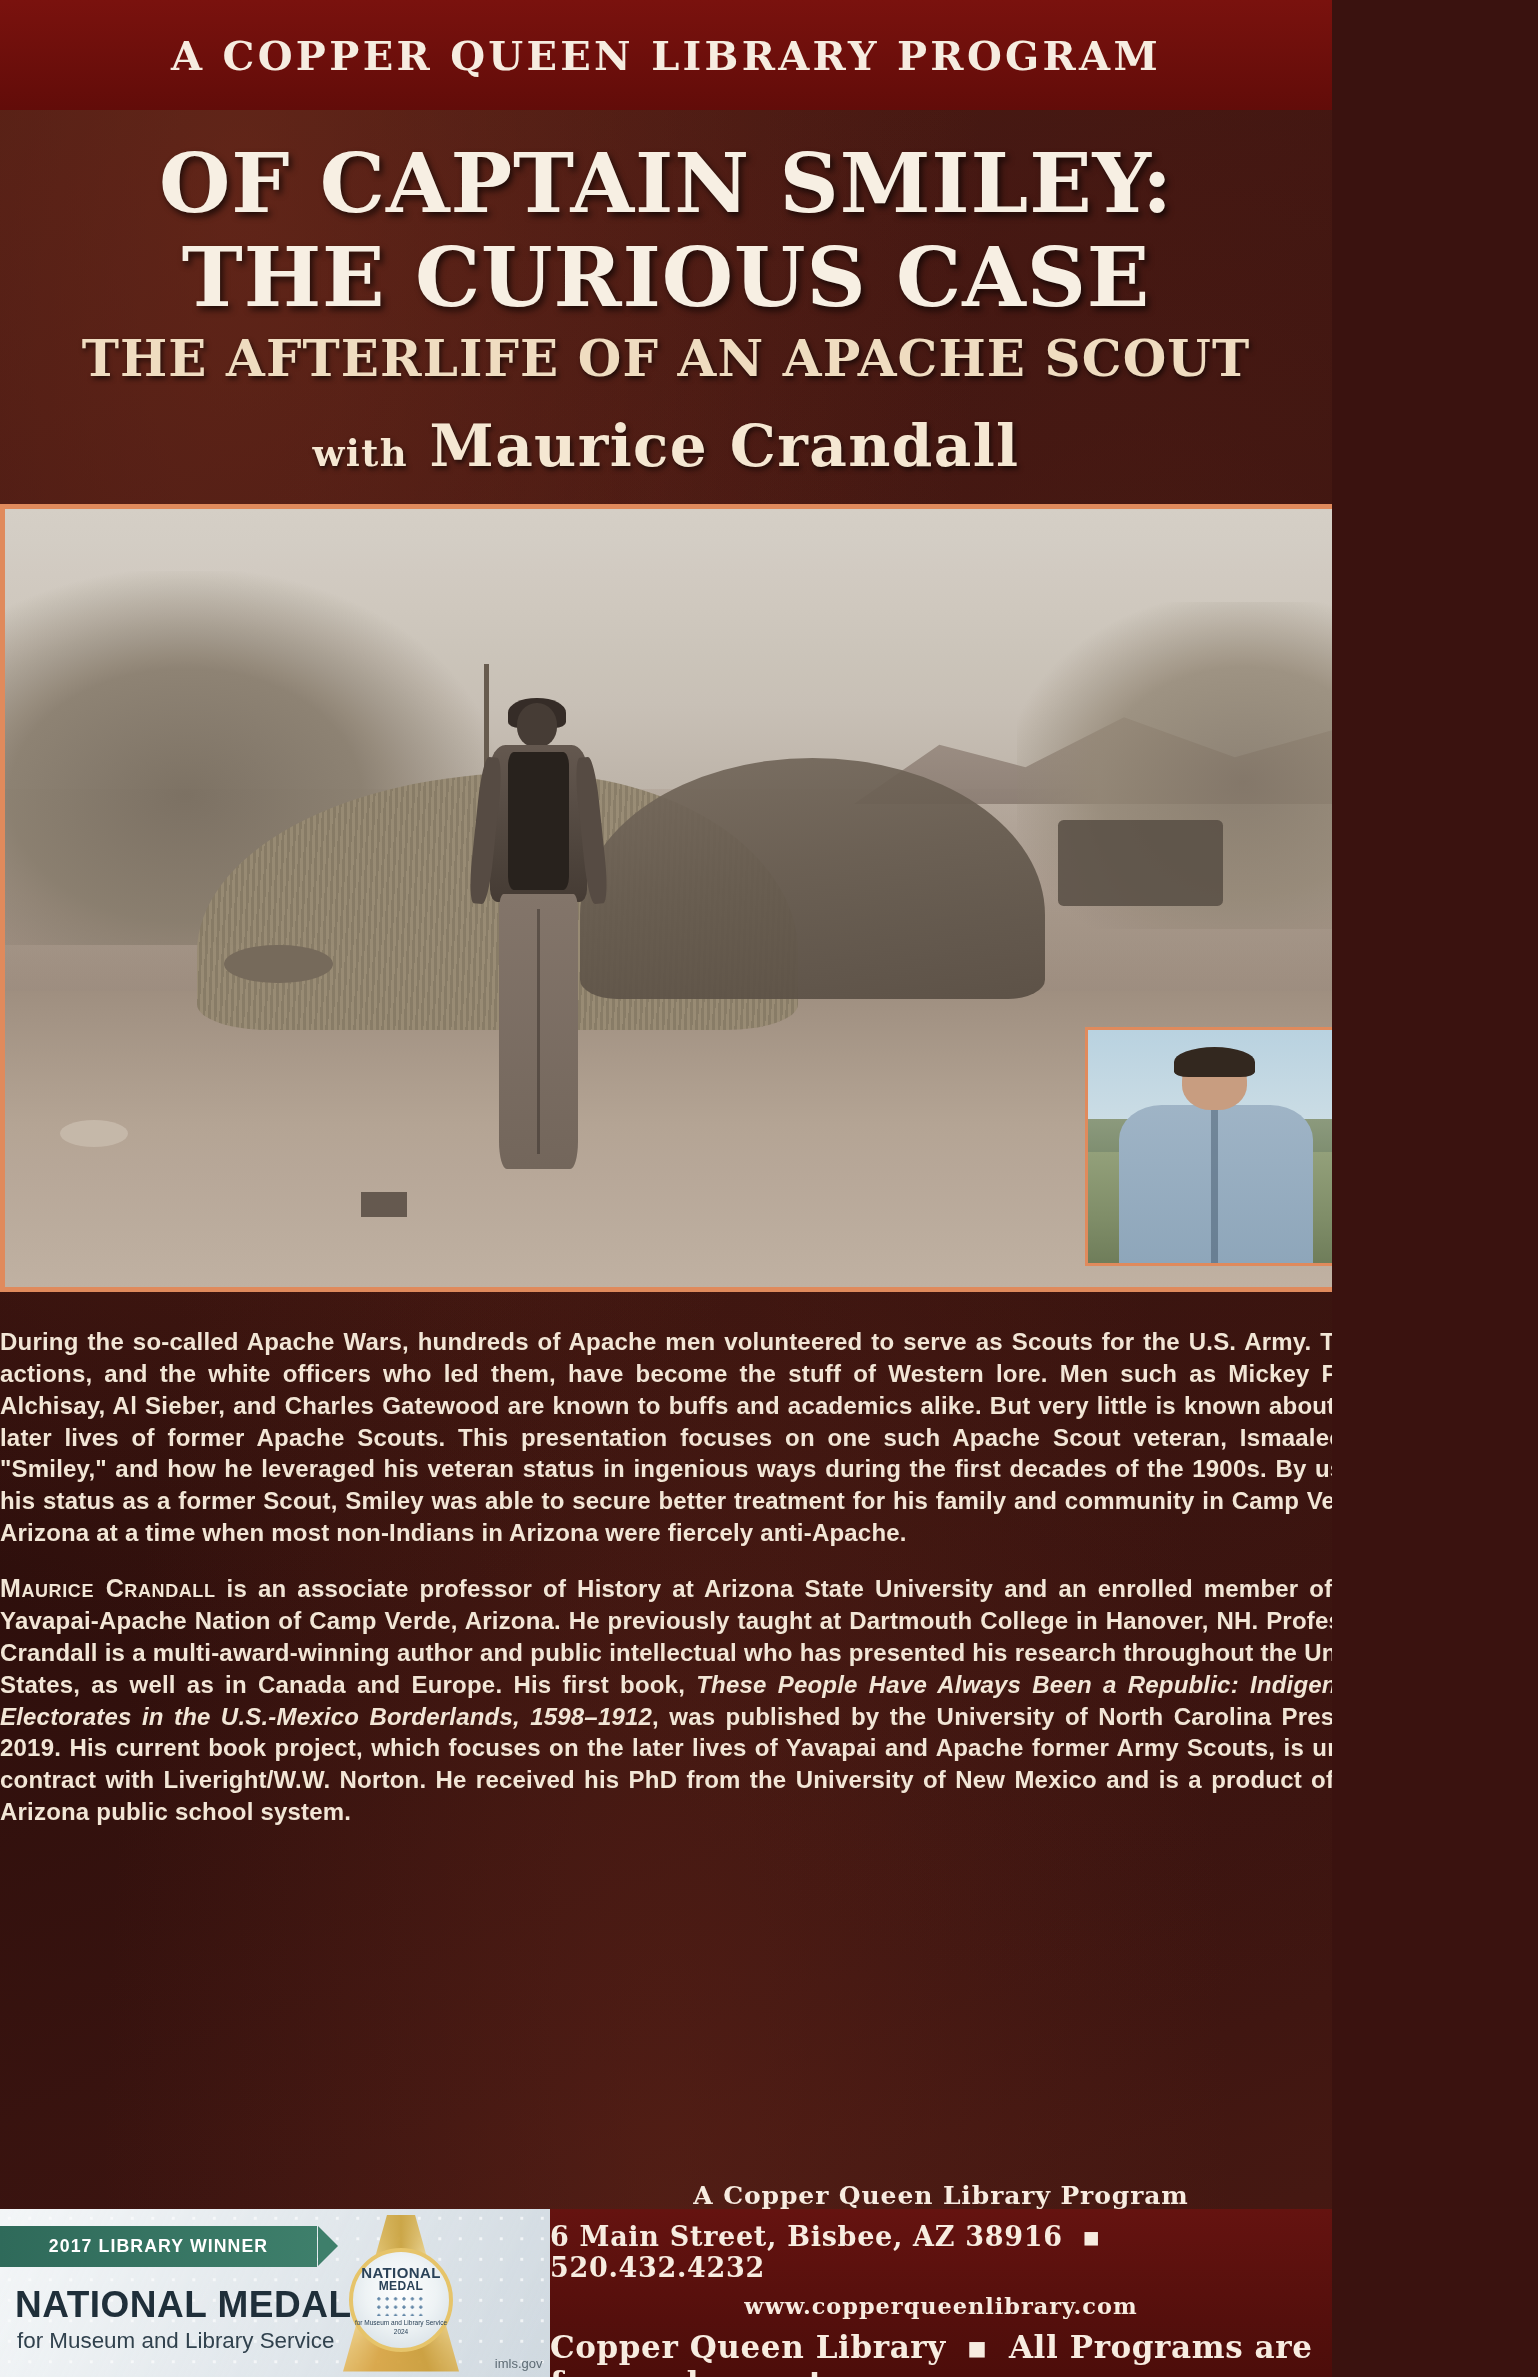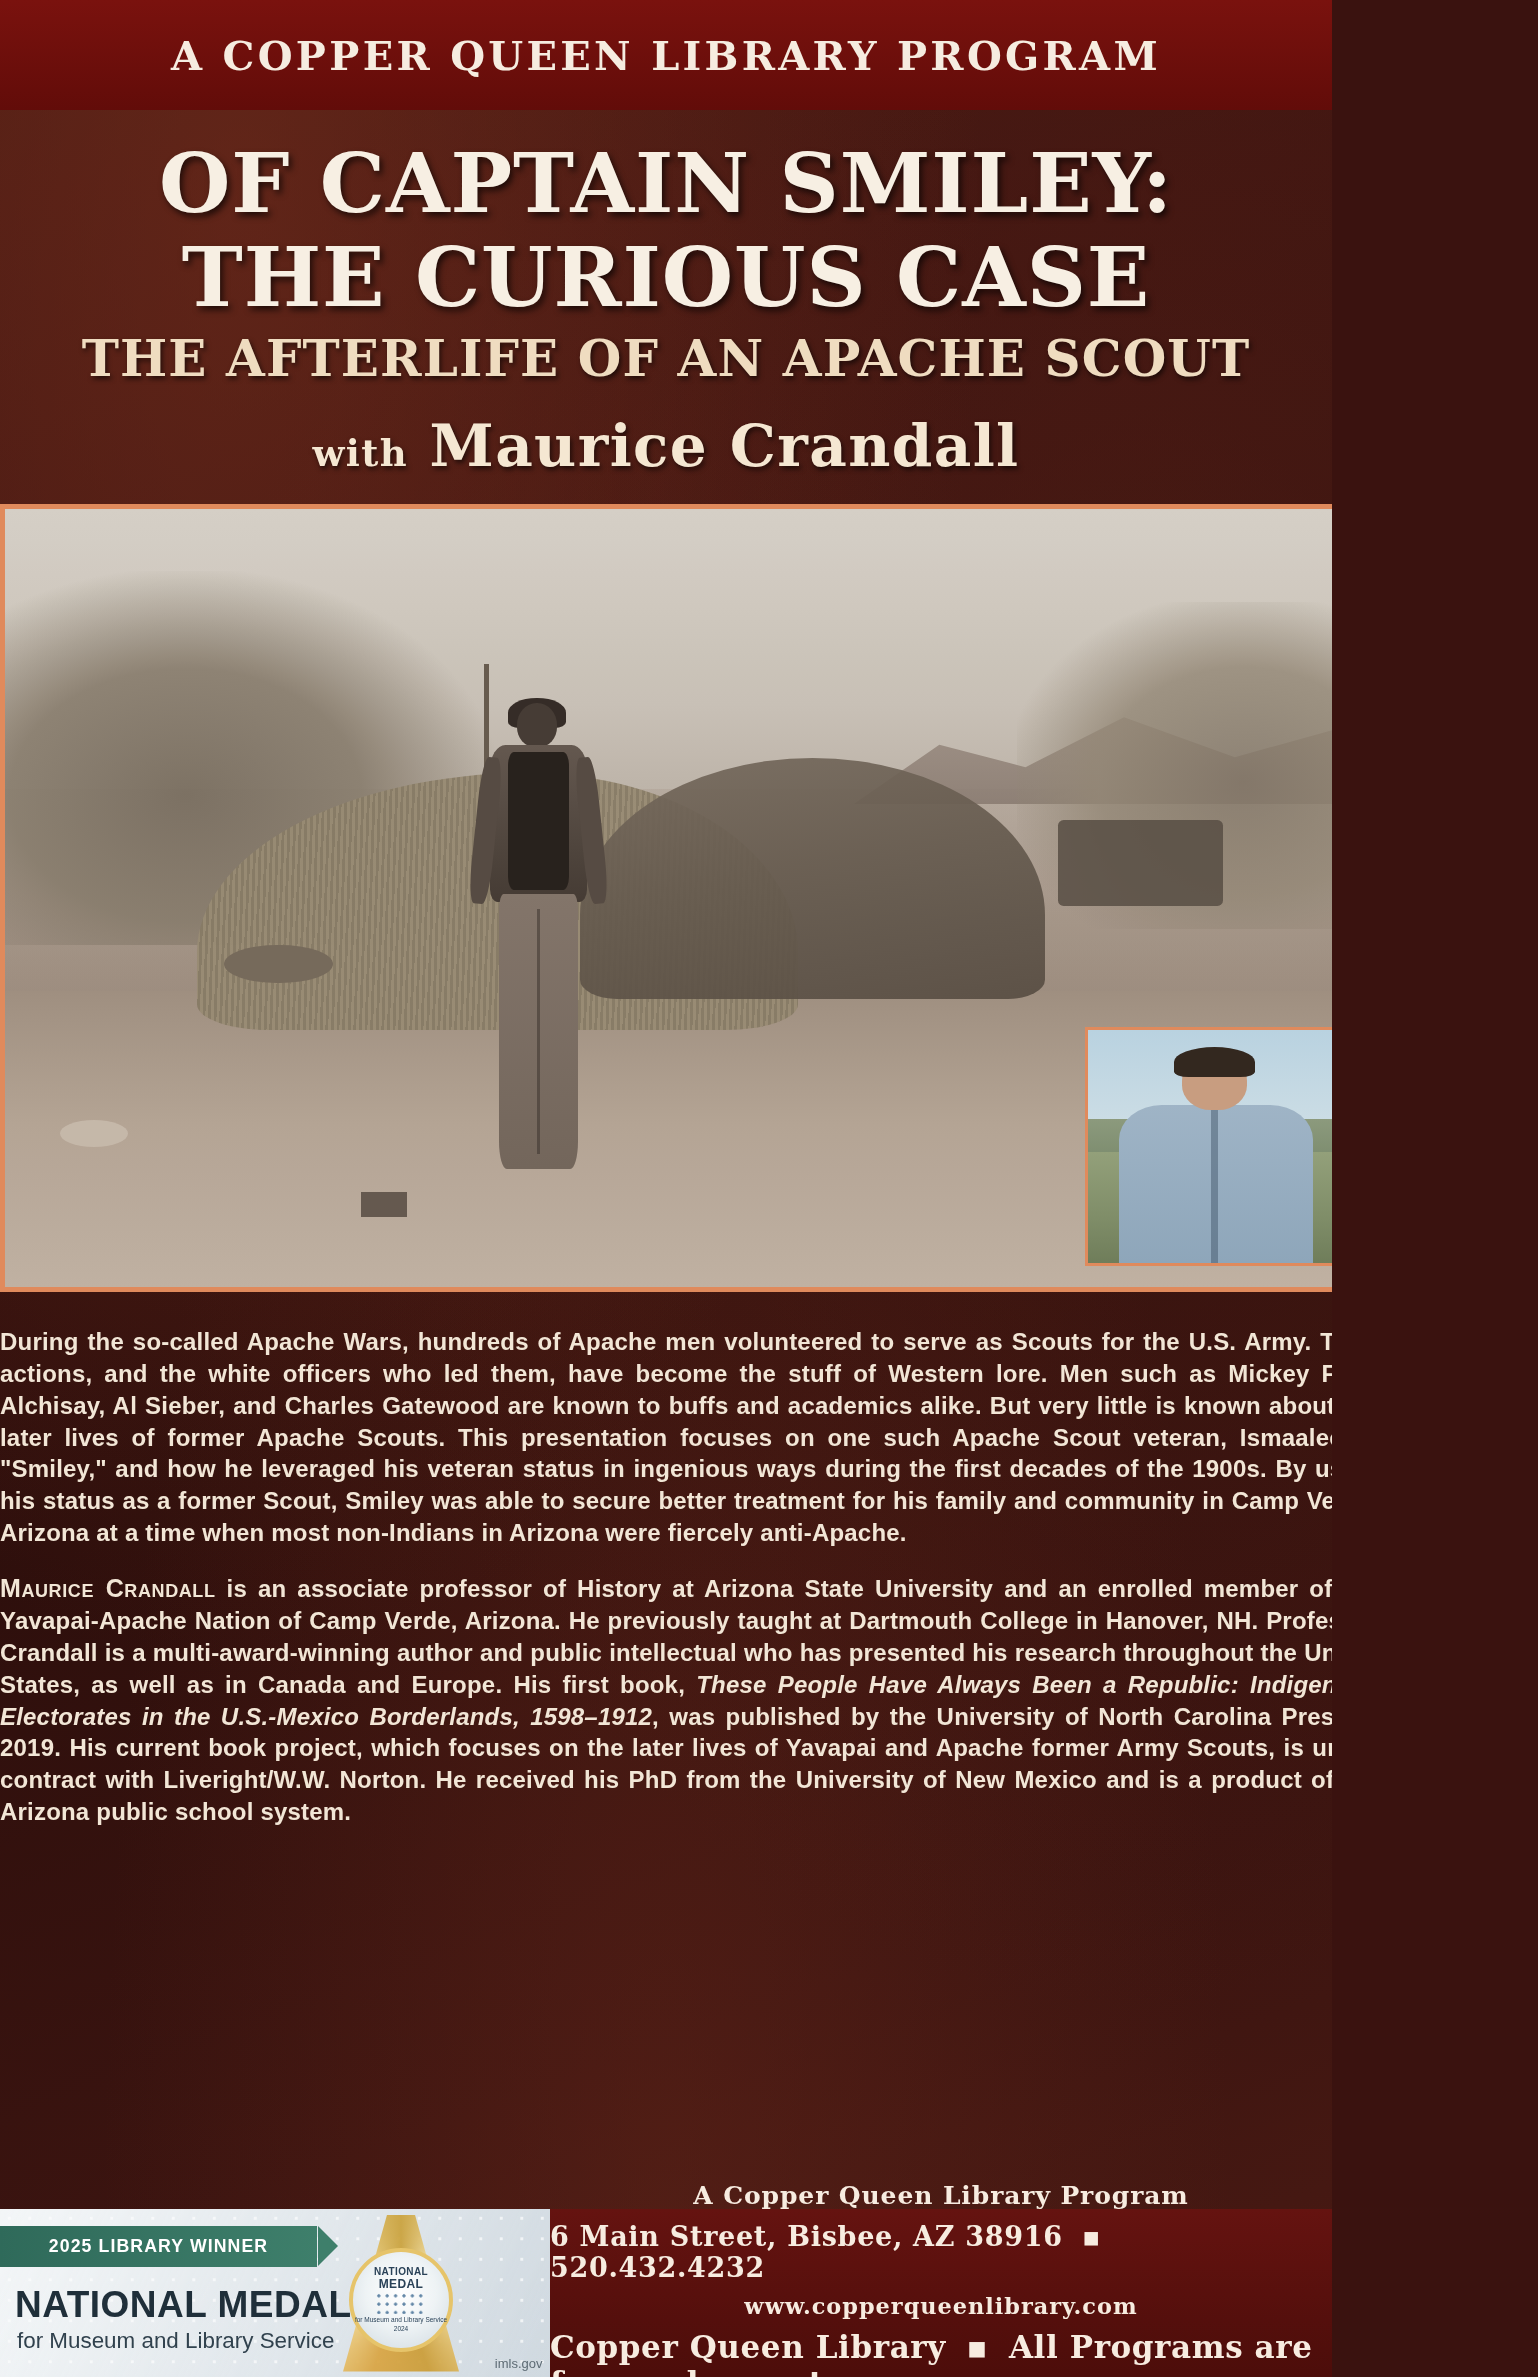--- a/index.html
+++ b/index.html
@@ -295,21 +295,21 @@
     width: 104px; height: 104px;
     border-radius: 50%;
     background: radial-gradient(circle at 50% 42%, #ffffff 0%, #eef3f5 48%, #cfd9e0 100%);
     border: 4.7px solid #e6c46a;
     box-sizing: border-box;
     display: flex; flex-direction: column; align-items: center; justify-content: center;
     text-align: center;
     color: #2a4258;
     line-height: 1.05;
   }
-  .fl-seal .s1 { font-size: 10px; font-weight: bold; letter-spacing: 0.4px; }
+  .fl-seal .s1 { font-size: 15px; font-weight: bold; letter-spacing: 0.4px; }
   .fl-seal .s2 { font-size: 12px; font-weight: bold; letter-spacing: 0.4px; }
   .fl-seal .s3 { font-size: 6.5px; margin-top: 1.9px; }
   .fl-seal .dots {
     width: 50px; height: 20.5px; margin: 2.8px 0 1.9px 0;
     background-image: radial-gradient(circle at 2.8px 2.8px, #2f5f8a 1.3px, rgba(0,0,0,0) 1.9px);
     background-size: 8.4px 8.4px;
     opacity: 0.75;
   }
   .fl-imls-url {
     position: absolute; right: 7.5px; bottom: 5.6px;
@@ -416,21 +416,21 @@
 
   <div class="footer">
     <div class="footer-left">
       <div class="fl-pattern"></div>
       <svg class="fl-imls-logo" viewBox="0 0 62 44">
         <rect x="2" y="6" width="26" height="20" rx="3" fill="#9fb3c0"></rect>
         <rect x="6" y="10" width="18" height="3" fill="#ffffff"></rect>
         <rect x="6" y="16" width="14" height="3" fill="#ffffff"></rect>
         <text x="2" y="38" font-size="7" fill="#4d5d68" font-family="Liberation Sans, sans-serif">IMLS</text>
       </svg>
-      <div class="fl-ribbon">2025 LIBRARY WINNER</div>
+      <div class="fl-ribbon">2017 LIBRARY WINNER</div>
       <div class="fl-sunburst"></div>
       <div class="fl-seal">
         <div class="s1">NATIONAL</div>
         <div class="s2">MEDAL</div>
         <div class="dots"></div>
         <div class="s3">for Museum and Library Service</div>
         <div class="s3">2024</div>
       </div>
       <div class="fl-title">NATIONAL MEDAL</div>
       <div class="fl-subtitle">for Museum and Library Service</div>

